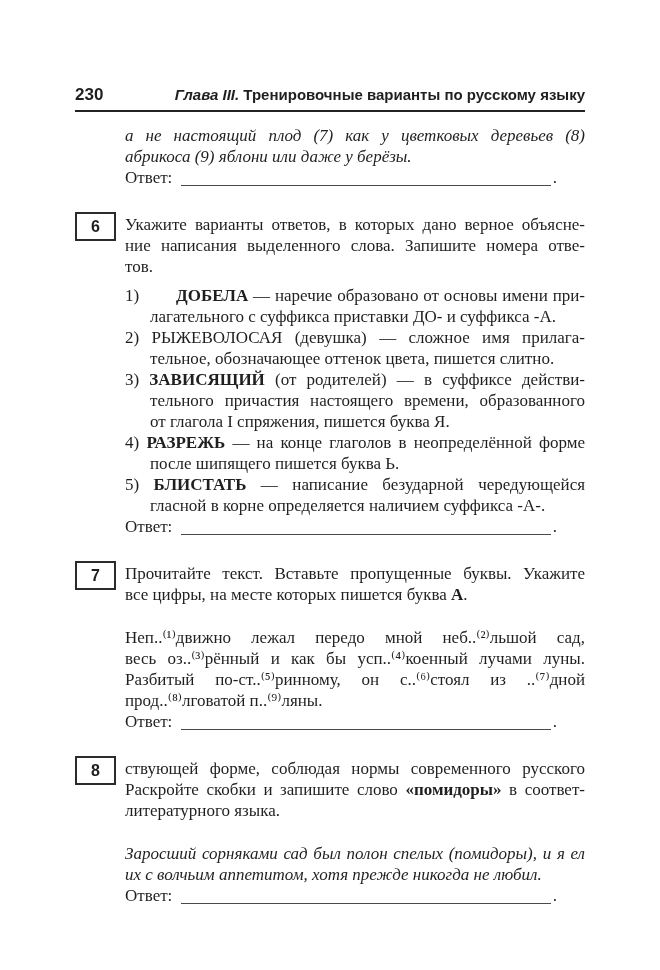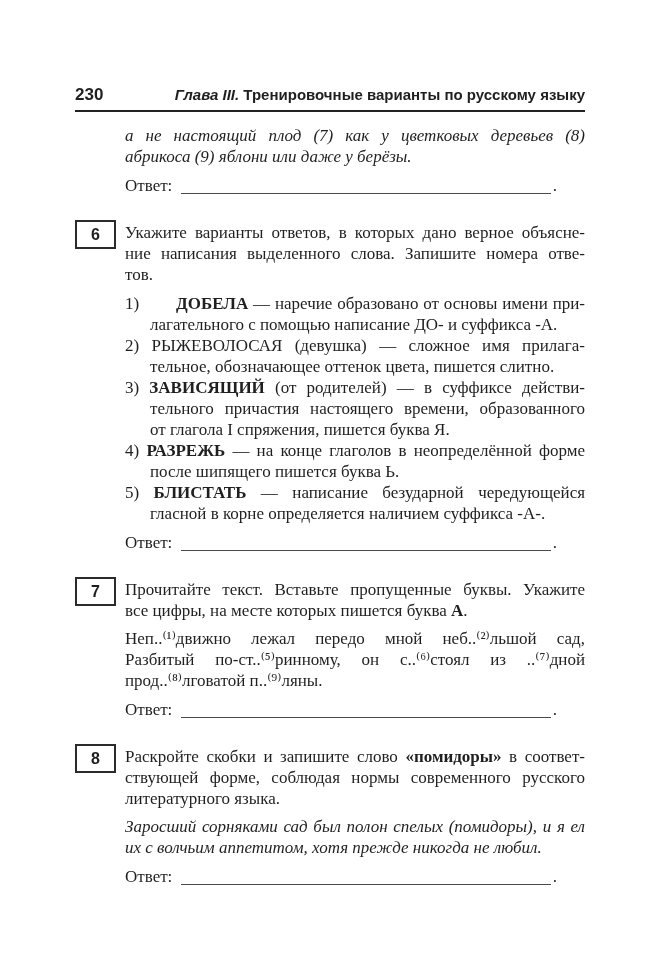--- a/index.html
+++ b/index.html
@@ -55,24 +55,23 @@
     align-items: center;
     justify-content: center;
     font-family: "Liberation Sans", "DejaVu Sans", sans-serif;
     font-weight: bold;
     font-size: 16px;
     background: #fff;
   }
   .options { margin-top: 8px; }
   .opt { padding-left: 25px; }
   .opt > div:first-child { text-indent: -25px; }
-  .qpassage { margin-top: 7px; }
+  .qpassage { margin-top: 22px; }
   
   .answer {
-    margin-top: 8px;
     display: flex;
     align-items: flex-end;
     padding-right: 28px;
     line-height: 21px;
   }
   .answer .blank {
     flex: 1;
     border-bottom: 1.5px solid #4a4a4a;
     margin: 0 2px 2px 9px;
     height: 17px;
@@ -107,21 +106,21 @@
         <span>6</span>
       </div>
       <div class="lines">
           <div class="jl">Укажите варианты ответов, в которых дано верное объясне-</div>
           <div class="jl">ние написания выделенного слова. Запишите номера отве-</div>
           <div>тов.</div>
         </div>
       <div class="options">
         <div class="lines opt">
             <div class="jl"><span>1) </span><span style="font-weight: bold; margin-left: 32px;">ДОБЕЛА</span><span> — наречие образовано от основы имени при-</span></div>
-            <div>лагательного с помощью написание ДО- и суффикса -А.</div>
+            <div>лагательного с суффикса приставки ДО- и суффикса -А.</div>
           </div>
         <div class="lines opt">
             <div class="jl"><span>2) </span><span style="font-weight: normal;">РЫЖЕВОЛОСАЯ</span><span> (девушка) — сложное имя прилага-</span></div>
             <div>тельное, обозначающее оттенок цвета, пишется слитно.</div>
           </div>
         <div class="lines opt">
             <div class="jl"><span>3) </span><span style="font-weight: bold;">ЗАВИСЯЩИЙ</span><span> (от родителей) — в суффиксе действи-</span></div>
             <div class="jl">тельного причастия настоящего времени, образованного</div>
             <div>от глагола I спряжения, пишется буква Я.</div>
           </div>
@@ -144,37 +143,38 @@
     <div class="question">
       <div class="qbox">
         <span>7</span>
       </div>
       <div class="lines">
           <div class="jl">Прочитайте текст. Вставьте пропущенные буквы. Укажите</div>
           <div><span>все цифры, на месте которых пишется буква </span><span style="font-weight: bold;">А</span><span>.</span></div>
         </div>
       <div class="lines qpassage">
           <div class="jl">Неп..⁽¹⁾движно лежал передо мной неб..⁽²⁾льшой сад,</div>
+          <div class="jl">весь оз..⁽³⁾рённый и как бы усп..⁽⁴⁾коенный лучами луны.</div>
           <div class="jl">Разбитый по-ст..⁽⁵⁾ринному, он с..⁽⁶⁾стоял из ..⁽⁷⁾дной</div>
           <div>прод..⁽⁸⁾лговатой п..⁽⁹⁾ляны.</div>
         </div>
       <div class="answer">
         <span>Ответ:</span>
         <span class="blank"></span>
         <span>.</span>
       </div>
     </div>
 
     <div class="question">
       <div class="qbox">
         <span>8</span>
       </div>
       <div class="lines">
+          <div class="jl">ствующей форме, соблюдая нормы современного русского</div>
           <div class="jl"><span>Раскройте скобки и запишите слово </span><span style="font-weight: bold;">«помидоры»</span><span> в соответ-</span></div>
-          <div class="jl">ствующей форме, соблюдая нормы современного русского</div>
           <div>литературного языка.</div>
         </div>
       <div class="lines qpassage italic">
           <div class="jl">Заросший сорняками сад был полон спелых (помидоры), и я ел</div>
           <div>их с волчьим аппетитом, хотя прежде никогда не любил.</div>
         </div>
       <div class="answer">
         <span>Ответ:</span>
         <span class="blank"></span>
         <span>.</span>

